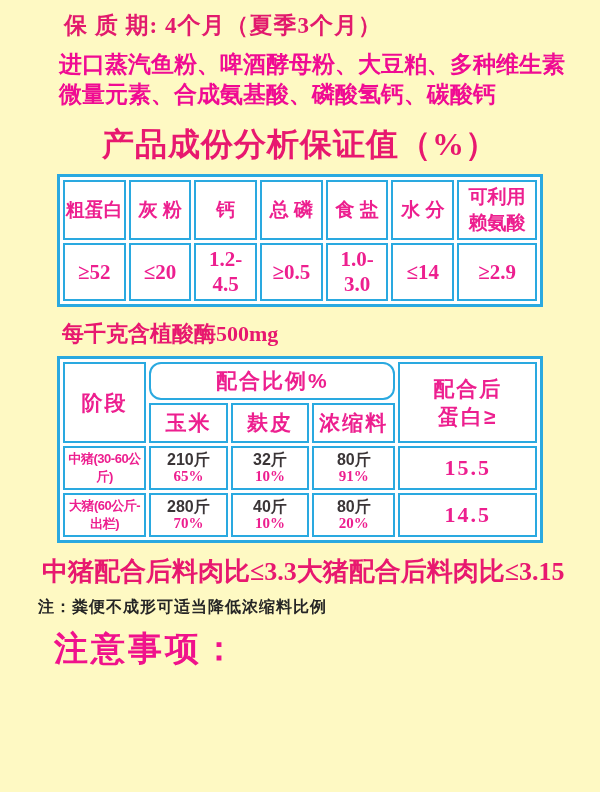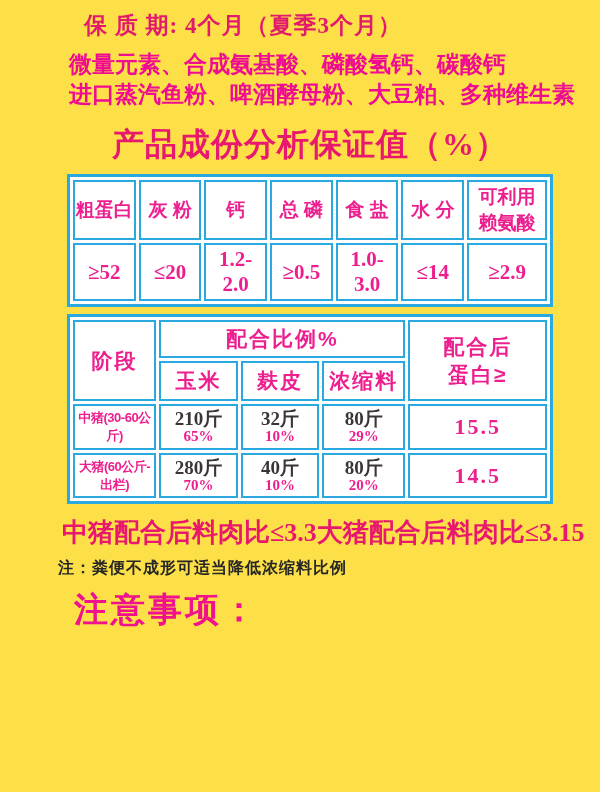--- a/index.html
+++ b/index.html
@@ -1,19 +1,19 @@
 <!DOCTYPE html>
 <html><head>
 <meta charset="utf-8">
 <style>
   html,body{margin:0;padding:0;background:#ffffff;}
   body{width:600px;height:792px;overflow:hidden;
        font-family:"Liberation Sans",sans-serif;}
   .page{box-sizing:border-box;position:relative;width:600px;height:792px;
-        background:#fde047;padding-top:8px;padding-left:20px;}
+        background:#fef9c3;padding-top:8px;}
 
   
   .shelf-life{margin:2px 0 0 64px;
     font-family:"Liberation Serif",serif;font-weight:bold;
     font-size:23px;color:#e21a6d;letter-spacing:1px;}
   .main-title{margin-top:13px;text-align:center;
     font-weight:bold;font-size:31px;color:#f00b93;letter-spacing:7px;}
   .ingredients{margin:8px auto 0;width:482px;
     font-weight:bold;font-size:23px;color:#f00b93;line-height:30px;}
   .ingredients .line{display:flex;justify-content:space-between;white-space:nowrap;}
@@ -34,27 +34,27 @@
      padding:2px 0;color:#ed1f8f;font-weight:bold;overflow:hidden;}
 
   
   .analysis-tbl td{height:32px;}
   .analysis-tbl .hdr{font-size:19px;letter-spacing:0;}
   .analysis-tbl .val{font-family:"Liberation Serif",serif;font-size:21px;}
   .analysis-tbl col.c-last{width:17.5%;}
 
   
   .formula-tbl .hdr{font-size:21px;letter-spacing:2px;}
-  .formula-tbl .hdr-ratio{height:30px;}
+  .formula-tbl .hdr-ratio{height:30px;border-radius:12px;}
   .formula-tbl .hdr-sub{height:32px;}
   .formula-tbl .stage-cell{font-family:Liberation Sans, sans-serif;
     font-size:13px;letter-spacing:-0.5px;padding:2px 1px;}
   .formula-tbl .mix-cell{line-height:1.05;padding:3px 0;}
-  .formula-tbl .jin{font-family:Liberation Serif, serif;
-    color:#3b3537;font-size:19px;}
+  .formula-tbl .jin{font-family:Liberation Sans, sans-serif;
+    color:#3b3537;font-size:16px;}
   .formula-tbl .pct{font-family:"Liberation Serif",serif;
     color:#ed1f8f;font-size:15px;}
   .formula-tbl .protein{font-family:"Liberation Serif",serif;font-size:22px;
     letter-spacing:2px;}
   .formula-tbl col.c-stage{width:18%;}
   .formula-tbl col.c-mix{width:17%;}
   .formula-tbl col.c-conc{width:18%;}
   .formula-tbl col.c-prot{width:30%;}
 
   
@@ -69,22 +69,22 @@
 </style>
 </head>
 <body>
 
 <div class="page">
 
   <div class="shelf-life">保 质 期: 4个月（夏季3个月）</div>
 
 
   <div class="ingredients">
+    <div class="line">进口蒸汽鱼粉、啤酒酵母粉、大豆粕、多种维生素</div>
     <div class="line">微量元素、合成氨基酸、磷酸氢钙、碳酸钙</div>
-    <div class="line">进口蒸汽鱼粉、啤酒酵母粉、大豆粕、多种维生素</div>
   </div>
 
   <div class="sec-title analysis-title">产品成份分析保证值（%）</div>
 
   <table class="analysis-tbl">
     <colgroup>
       <col>
         <col>
         <col>
         <col>
@@ -98,29 +98,30 @@
         <td class="hdr">灰 粉</td>
         <td class="hdr">钙</td>
         <td class="hdr">总 磷</td>
         <td class="hdr">食 盐</td>
         <td class="hdr">水 分</td>
         <td class="hdr">可利用赖氨酸</td>
       </tr>
       <tr>
         <td class="val">≥52</td>
         <td class="val">≤20</td>
-        <td class="val">1.2-2.0</td>
+        <td class="val">1.2-4.5</td>
         <td class="val">≥0.5</td>
         <td class="val">1.0-3.0</td>
         <td class="val">≤14</td>
         <td class="val">≥2.9</td>
       </tr>
     </tbody>
   </table>
 
+  <div class="phytase">每千克含植酸酶500mg</div>
 
 
   <table class="formula-tbl">
     <colgroup>
       <col class="c-stage">
         <col class="c-mix">
         <col class="c-mix">
       <col class="c-conc">
         <col class="c-prot">
     </colgroup>
@@ -144,21 +145,21 @@
         <td class="mix-cell">
           <div class="jin">210斤</div>
           <div class="pct">65%</div>
         </td>
         <td class="mix-cell">
           <div class="jin">32斤</div>
           <div class="pct">10%</div>
         </td>
         <td class="mix-cell">
           <div class="jin">80斤</div>
-          <div class="pct">29%</div>
+          <div class="pct">91%</div>
         </td>
         <td class="protein">15.5</td>
       </tr>
 
       <tr>
         <td class="stage-cell">大猪(60公斤-出栏)</td>
         <td class="mix-cell">
           <div class="jin">280斤</div>
           <div class="pct">70%</div>
         </td>

